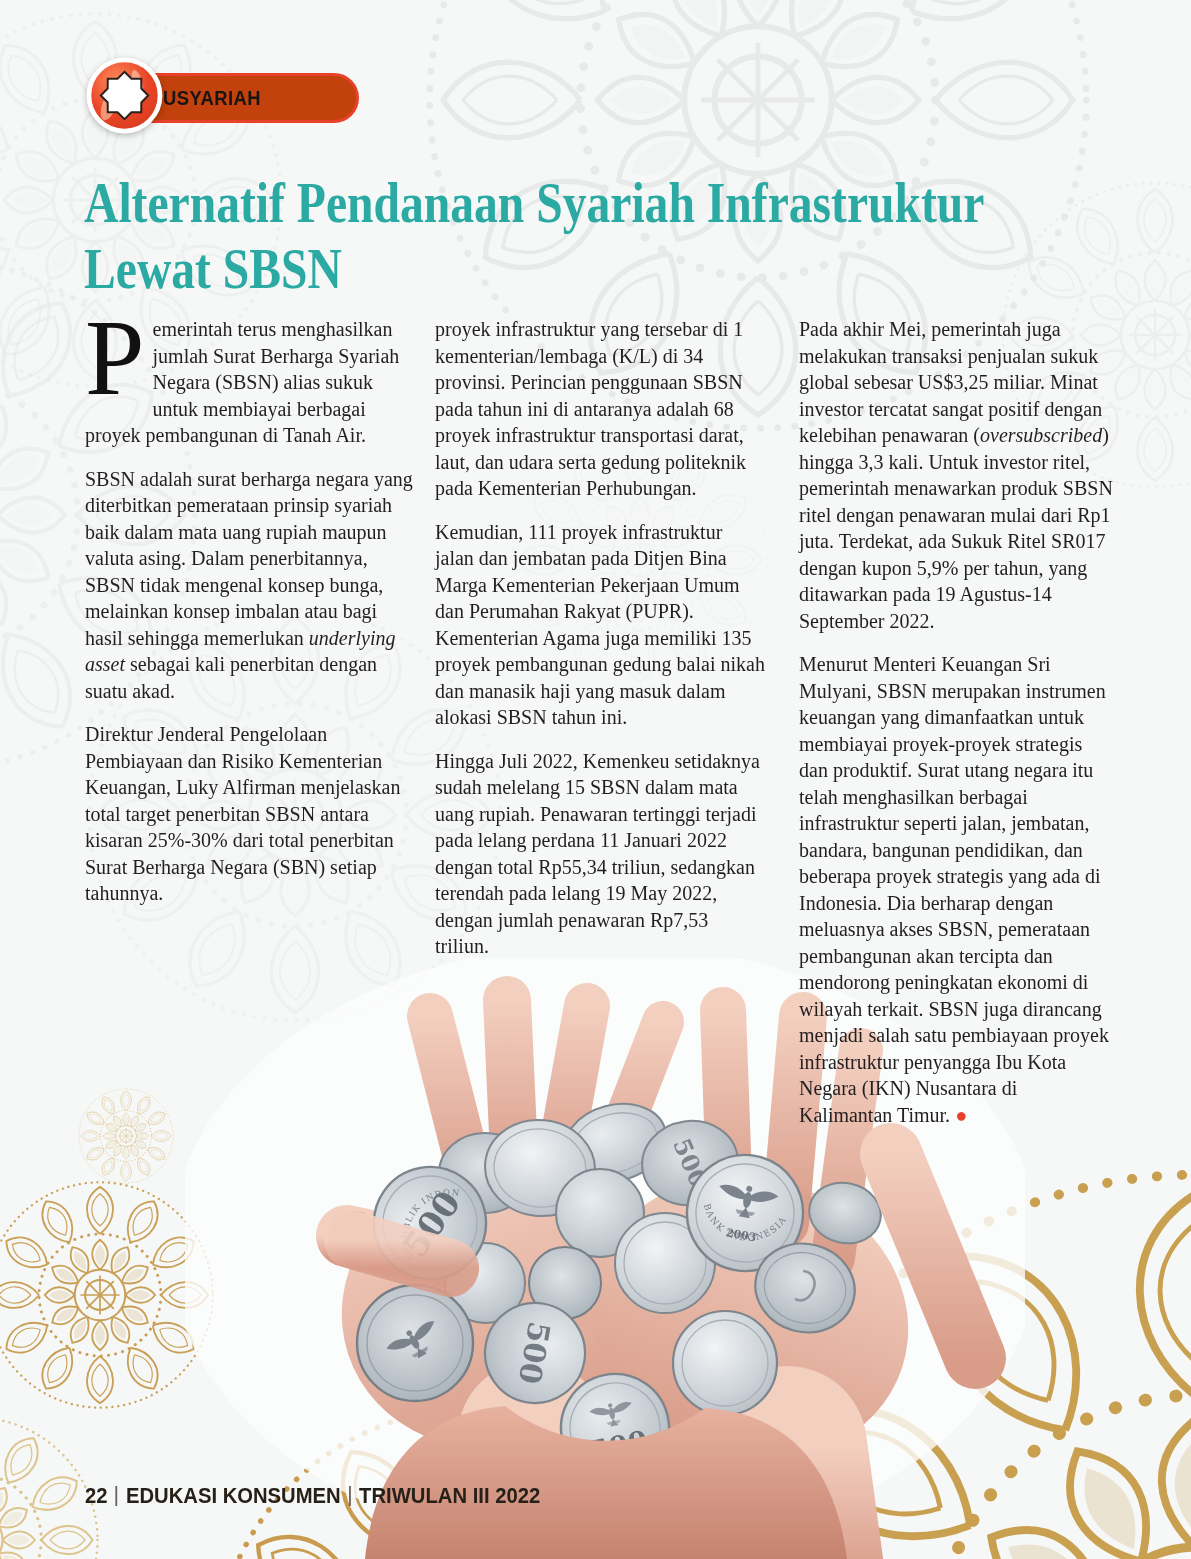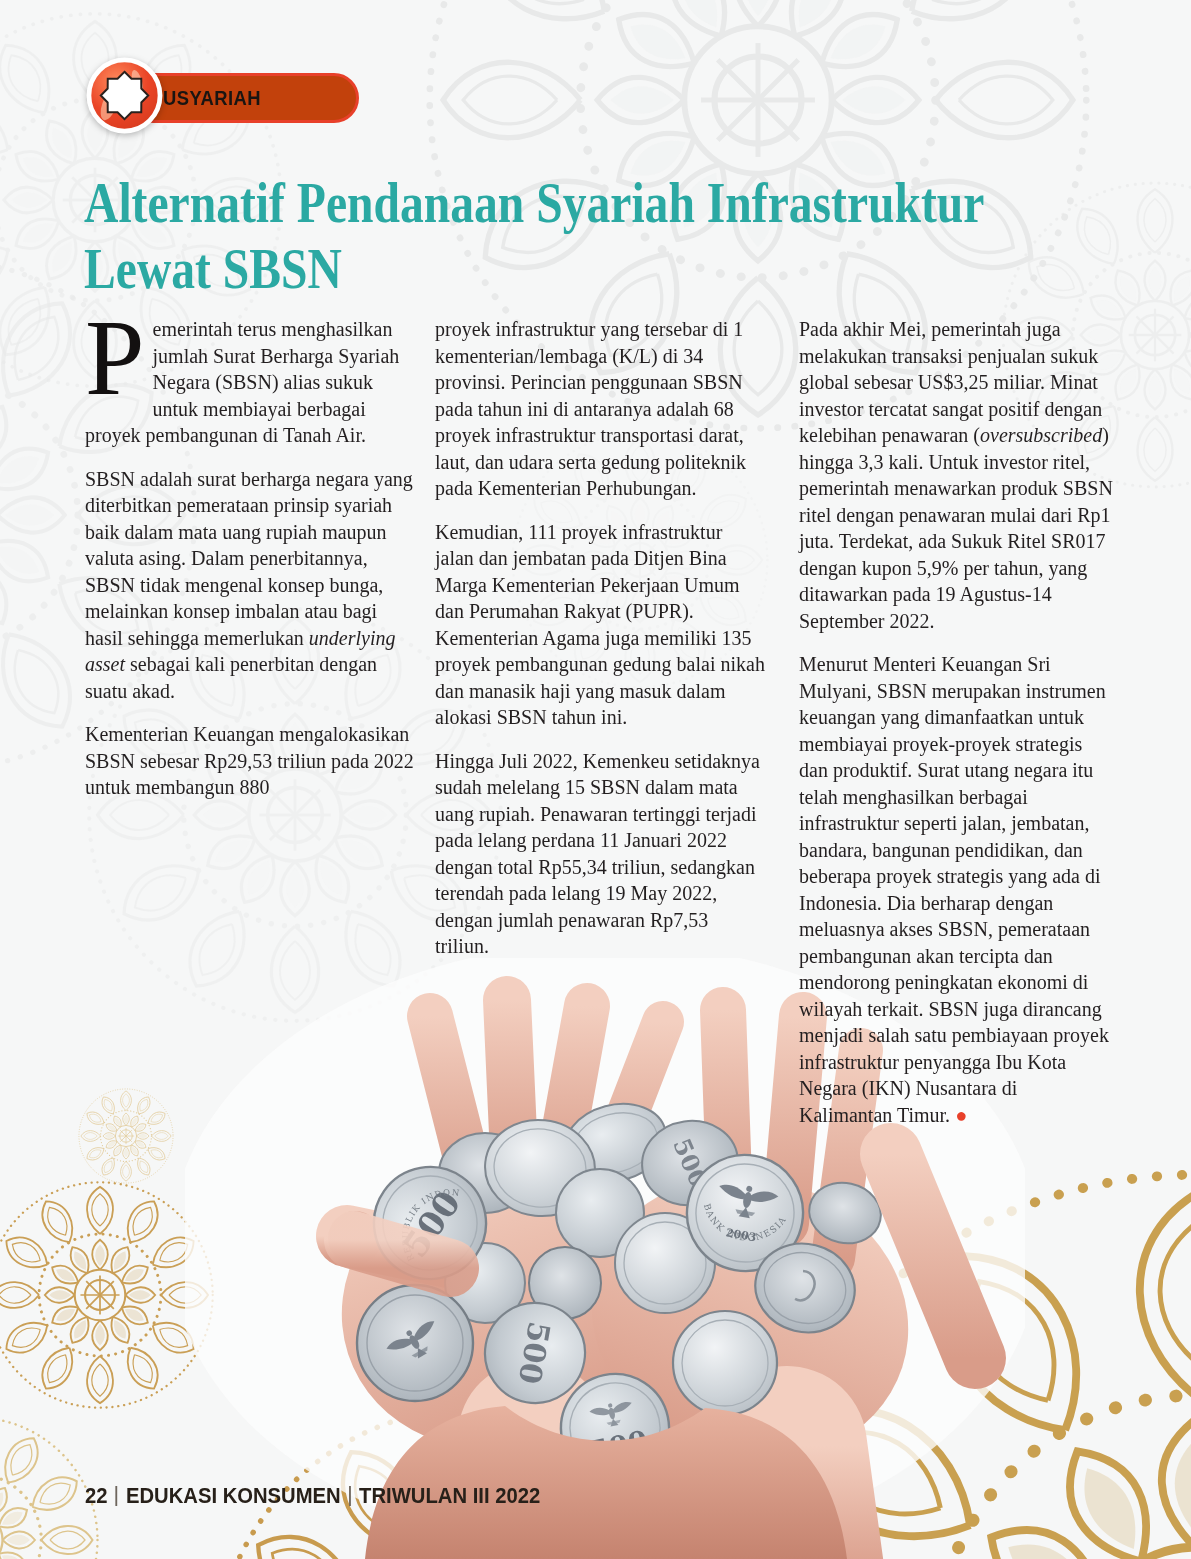--- a/index.html
+++ b/index.html
@@ -163,21 +163,21 @@
 
   <h1 class="title">
     <span>Alternatif Pendanaan Syariah Infrastruktur</span><br>
     <span>Lewat SBSN</span>
   </h1>
 
   <div class="cols">
     <div class="col">
       <p><span class="dropcap">P</span><span>emerintah terus menghasilkan jumlah Surat Berharga Syariah Negara (SBSN) alias sukuk untuk membiayai berbagai proyek pembangunan di Tanah Air.</span></p>
       <p><span>SBSN adalah surat berharga negara yang diterbitkan pemerataan prinsip syariah baik dalam mata uang rupiah maupun valuta asing. Dalam penerbitannya, SBSN tidak mengenal konsep bunga, melainkan konsep imbalan atau bagi hasil sehingga memerlukan </span><i>underlying asset</i><span> sebagai kali penerbitan dengan suatu akad.</span></p>
-      <p>Kementerian Keuangan mengalokasikan SBSN sebesar Rp29,53 triliun pada 2022 untuk membangun 880</p>
+      <p>Direktur Jenderal Pengelolaan Pembiayaan dan Risiko Kementerian Keuangan, Luky Alfirman menjelaskan total target penerbitan SBSN antara kisaran 25%-30% dari total penerbitan Surat Berharga Negara (SBN) setiap tahunnya.</p>
     </div>
     <div class="col">
       <p>proyek infrastruktur yang tersebar di 1 kementerian/lembaga (K/L) di 34 provinsi. Perincian penggunaan SBSN pada tahun ini di antaranya adalah 68 proyek infrastruktur transportasi darat, laut, dan udara serta gedung politeknik pada Kementerian Perhubungan.</p>
       <p>Kemudian, 111 proyek infrastruktur jalan dan jembatan pada Ditjen Bina Marga Kementerian Pekerjaan Umum dan Perumahan Rakyat (PUPR). Kementerian Agama juga memiliki 135 proyek pembangunan gedung balai nikah dan manasik haji yang masuk dalam alokasi SBSN tahun ini.</p>
       <p>Hingga Juli 2022, Kemenkeu setidaknya sudah melelang 15 SBSN dalam mata uang rupiah. Penawaran tertinggi terjadi pada lelang perdana 11 Januari 2022 dengan total Rp55,34 triliun, sedangkan terendah pada lelang 19 May 2022, dengan jumlah penawaran Rp7,53 triliun.</p>
     </div>
     <div class="col">
       <div class="st s1"></div>
       <div class="st s2"></div>
       <div class="st s3"></div>

